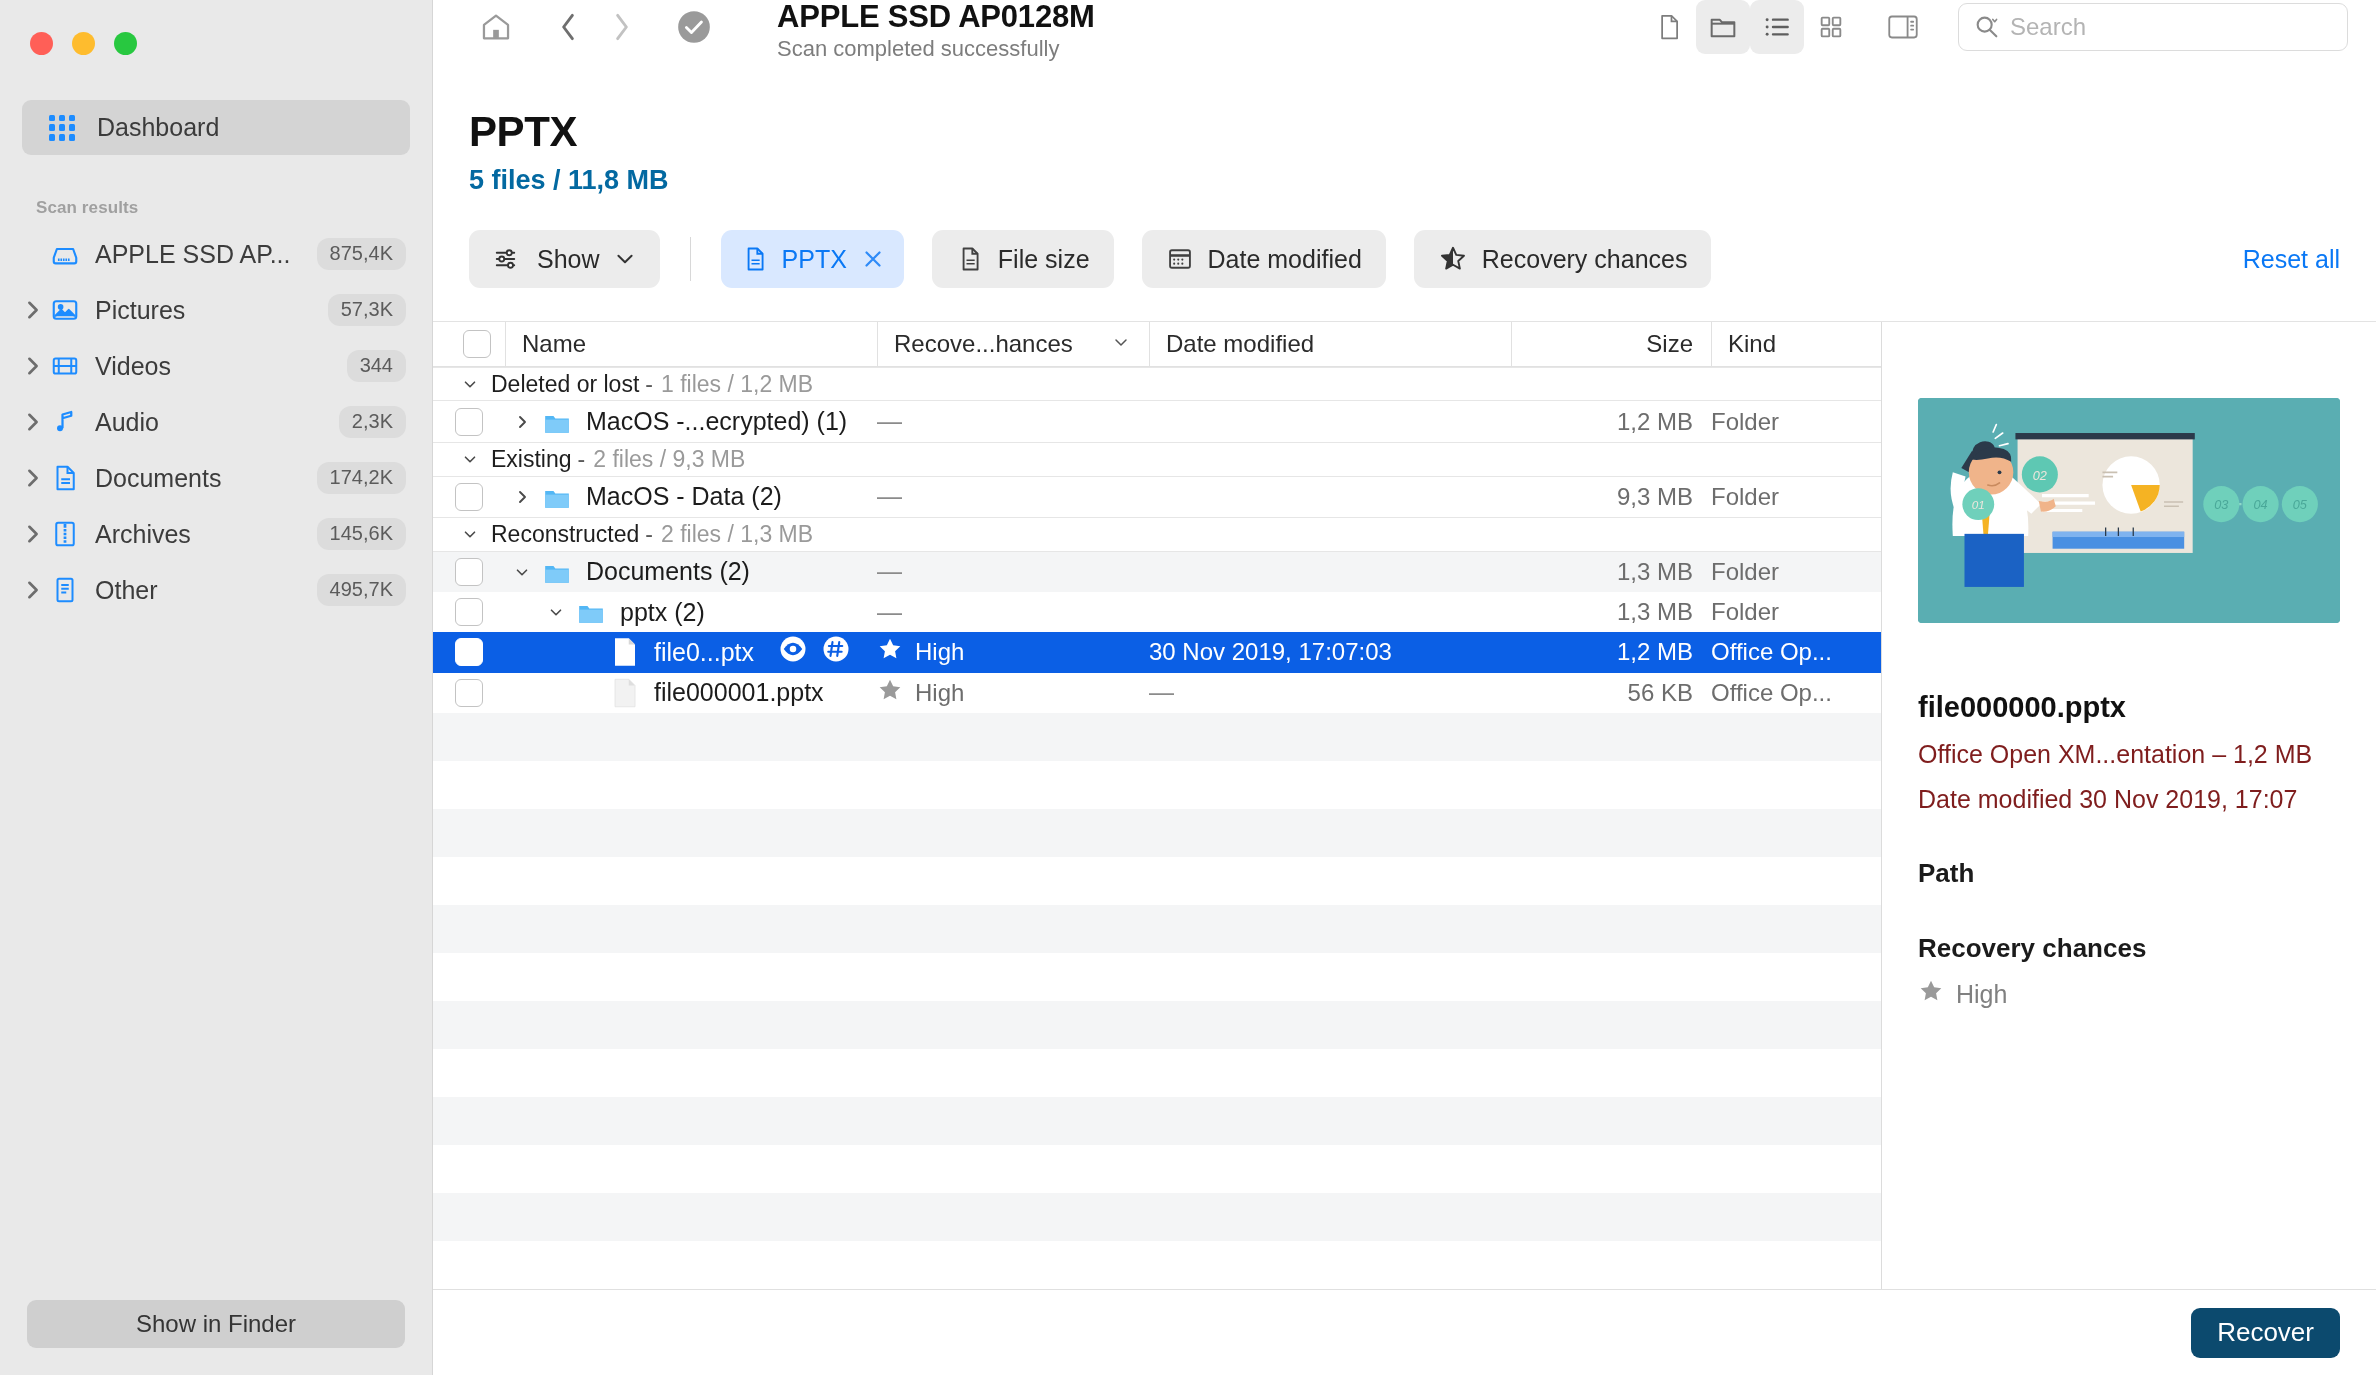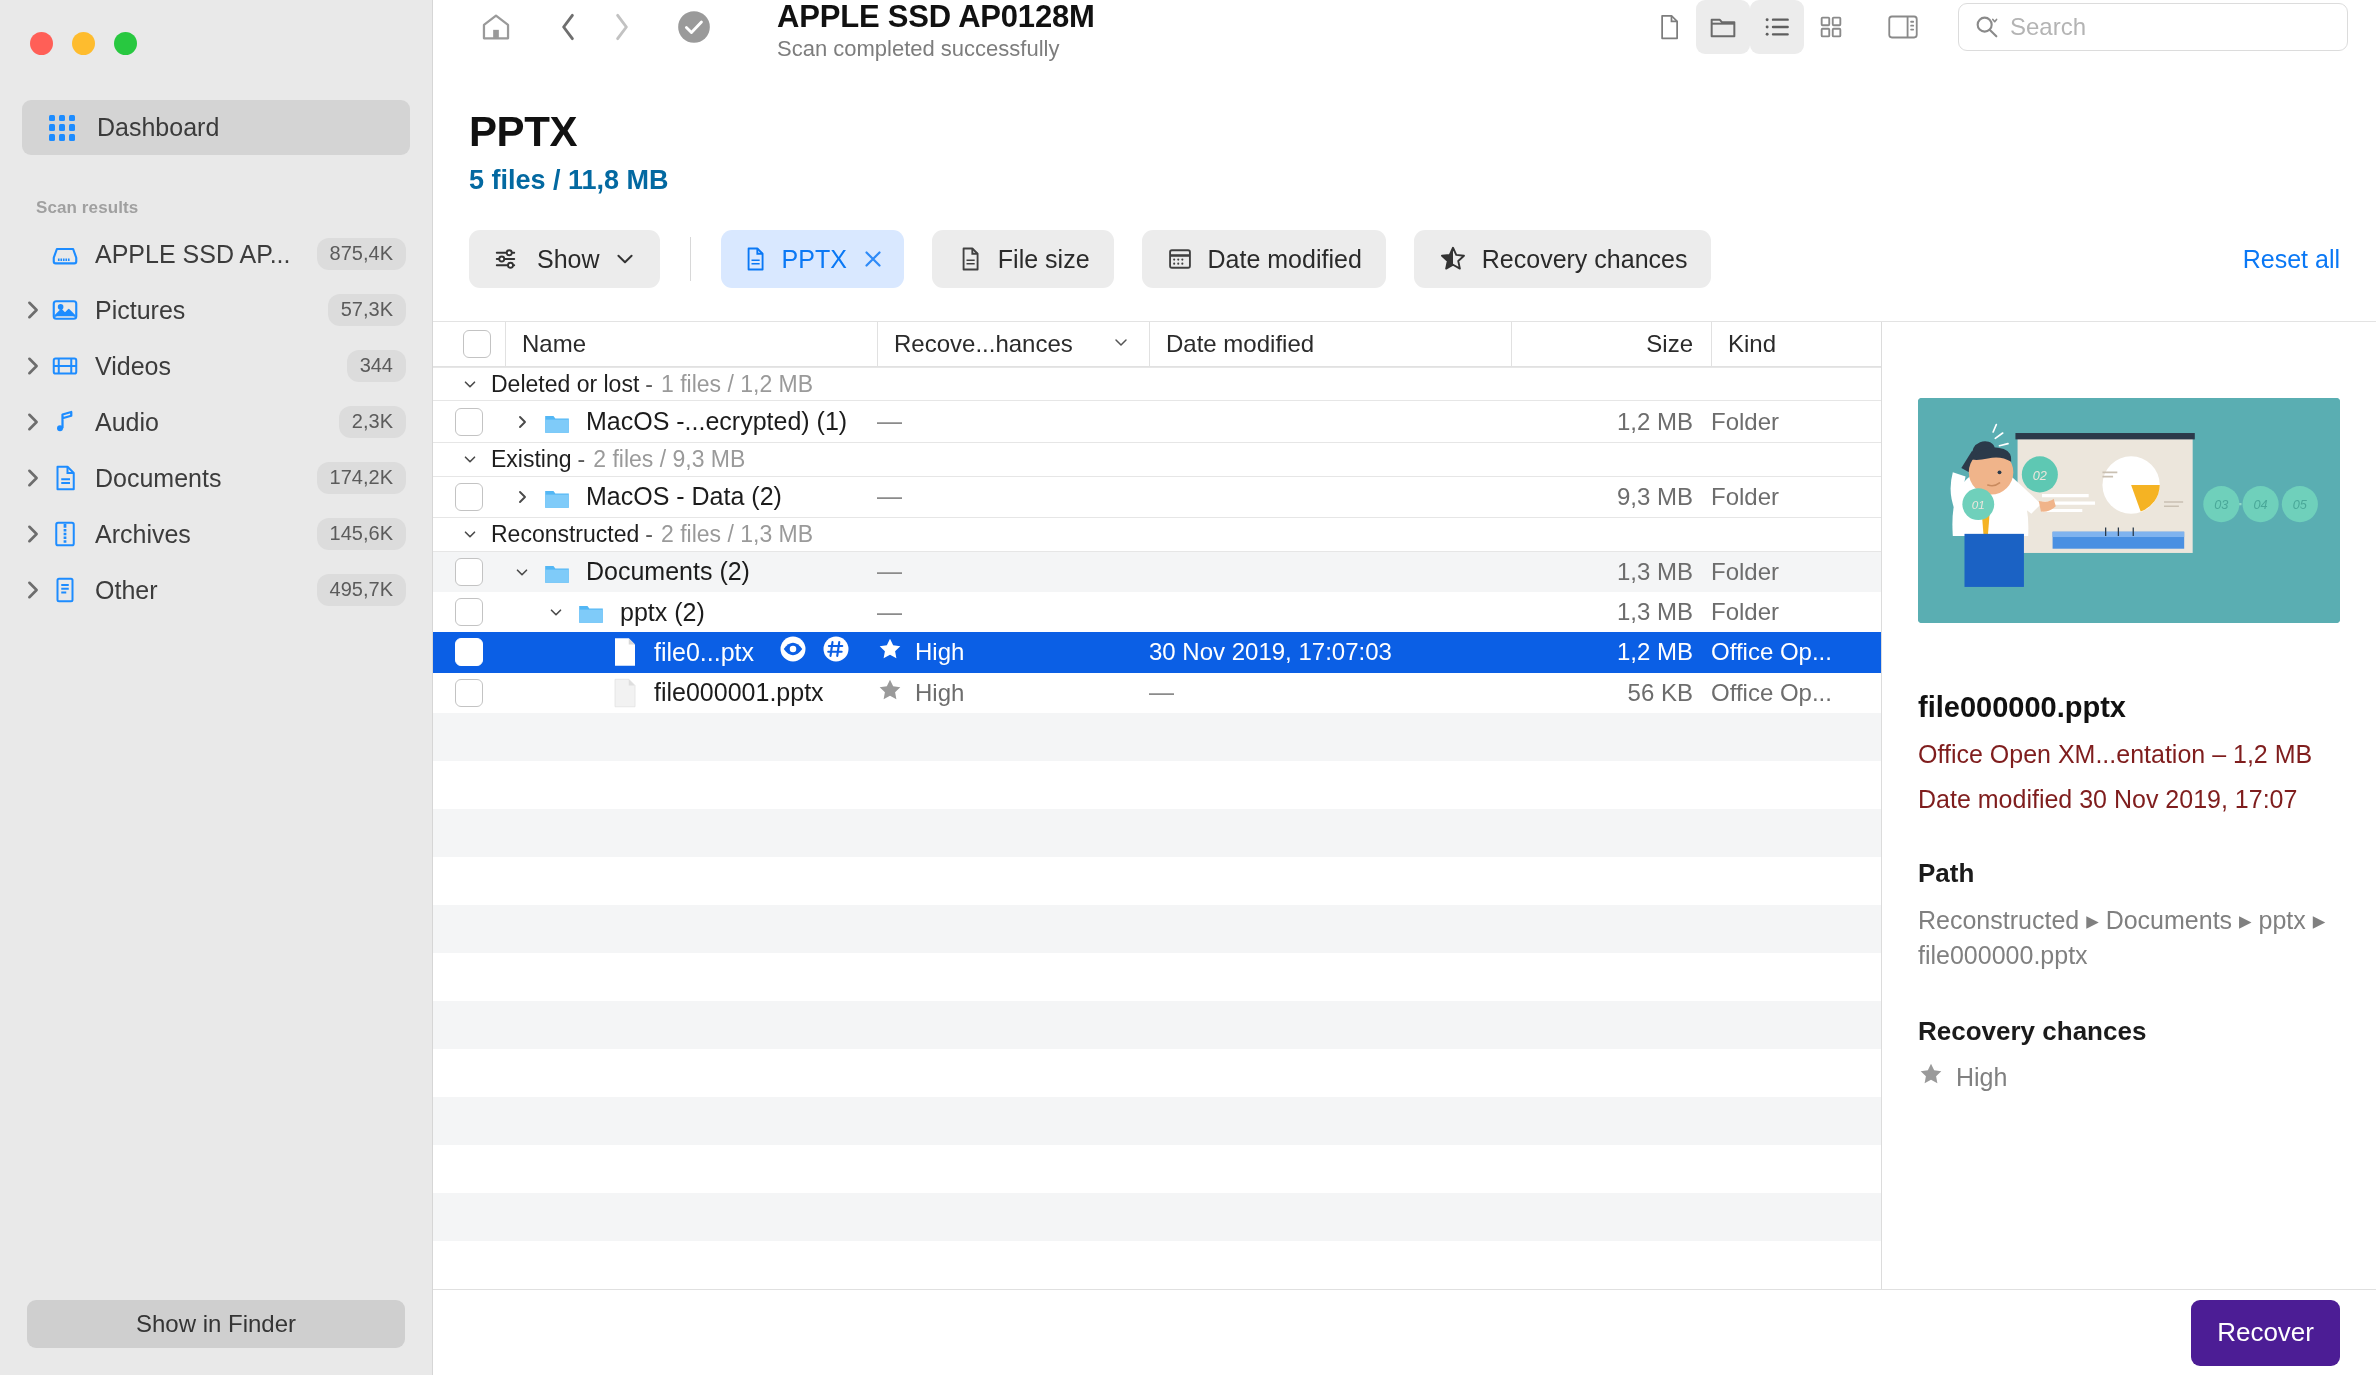--- a/index.html
+++ b/index.html
@@ -149,22 +149,22 @@
   .thumb { margin: 76px 36px 0 36px; height: 225px; border-radius: 4px; overflow: hidden; background: #5aaeb2; }
   .d-title { margin: 68px 36px 0 36px; font-size: 29px; font-weight: bold; color: #111; }
   .d-line { margin: 16px 36px 0 36px; font-size: 25px; color: #7f1d1d; }
   .d-head { margin: 44px 36px 0 36px; font-size: 26px; font-weight: bold; color: #1b1b1b; }
   .d-path { margin: 14px 36px 0 36px; font-size: 25px; color: #808080; line-height: 1.38; }
   .d-chance { margin: 14px 36px 0 36px; font-size: 25px; color: #808080; display: flex; align-items: center; gap: 12px; }
 
   
   .footer { height: 86px; flex: 0 0 86px; background: #fff; border-top: 1px solid #e0e0e0; display: flex; align-items: center; justify-content: flex-end; padding-right: 36px; }
   .recover-btn {
-    background: #4c1d95; color: #fff; font-size: 26px;
-    border: none; border-radius: 9px; padding: 0 26px; height: 66px;
+    background: #0c4a6e; color: #fff; font-size: 26px;
+    border: none; border-radius: 9px; padding: 0 26px; height: 50px;
   }
 </style>
 </head>
 <body>
 
 <div class="app">
 
   <div class="sidebar">
     <div class="traffic">
       <span class="light l-red"></span>
@@ -756,21 +756,20 @@
             <circle cx="371" cy="100" r="17" fill="#6fd0bb"></circle>
             <text x="371" y="105" font-family="Liberation Sans" font-size="12" fill="#4aa899" text-anchor="middle" font-style="italic">05</text>
           </svg>
         </div>
 
         <div class="d-title">file000000.pptx</div>
         <div class="d-line">Office Open XM...entation – 1,2 MB</div>
         <div class="d-line">Date modified  30 Nov 2019, 17:07</div>
 
         <div class="d-head">Path</div>
-        <div class="d-path">Reconstructed ▸ Documents ▸ pptx ▸ file000000.pptx</div>
 
         <div class="d-head">Recovery chances</div>
         <div class="d-chance">
           <span>
             <svg width="26" height="26" viewBox="0 0 24 24" fill="#9a9a9a">
                 <path d="M12 2.6 l2.9 6 6.6 .9 -4.8 4.6 1.2 6.5 -5.9 -3.2 -5.9 3.2 1.2 -6.5 -4.8 -4.6 6.6 -.9 Z"></path>
               </svg>
           </span>
           <span>High</span>
         </div>

